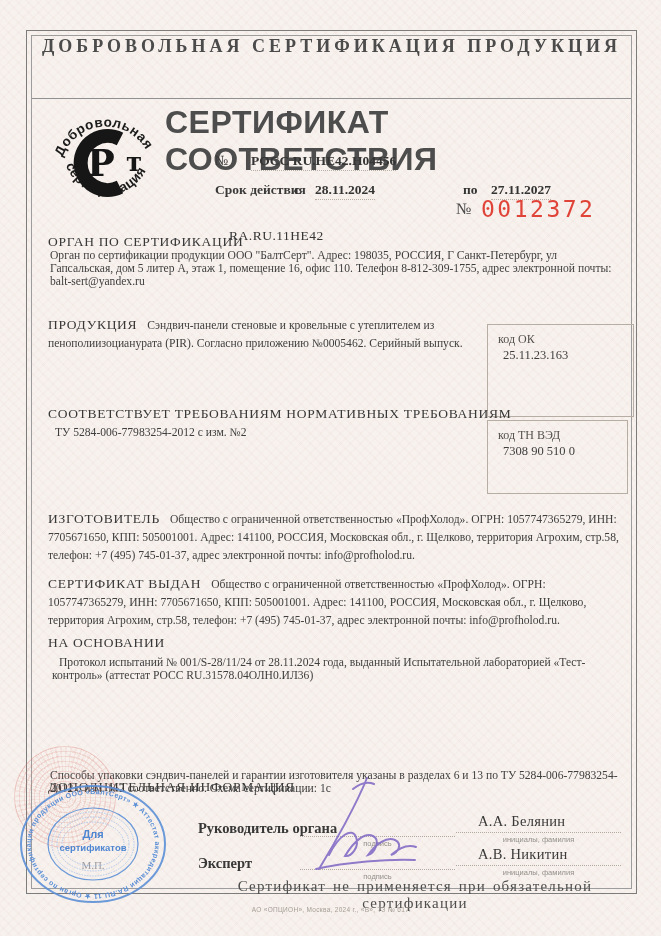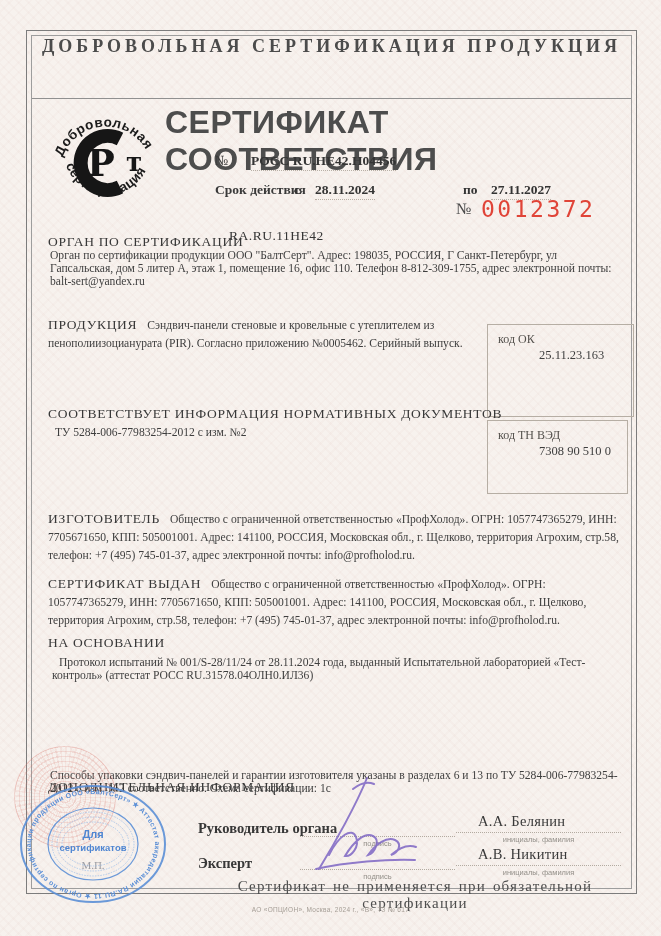--- a/index.html
+++ b/index.html
@@ -26,21 +26,21 @@
   .bold-serif { font-weight:bold; font-size:13.5px; color:#3a3a3a; }
   .blank-no-sign { font-size:16px; color:#4a4a4a; }
   .blank-no { font-family:"DejaVu Sans Mono", monospace; font-size:23px;
     color:#e04438; letter-spacing:2.5px; }
   .sec-label { font-size:13.5px; letter-spacing:0.7px; color:#383838; }
   .sec-code { font-size:13.5px; color:#343434; letter-spacing:0.5px; }
   .para { font-size:11.6px; line-height:13px; color:#3e3e3e; }
   .inline-label { font-size:13.5px; letter-spacing:0.7px; color:#383838; margin-right:10px; }
   .code-box { border:1px solid #b6aea4; padding:7px 10px; }
   .code-box .cl { font-size:12px; color:#53504c; }
-  .code-box .cv { font-size:12.5px; color:#3e3e3e; padding-left:5px; margin-top:1px;margin-left:36px; }
+  .code-box .cv { font-size:12.5px; color:#3e3e3e; padding-left:5px; margin-top:1px; }
   .role { font-weight:bold; font-size:14.5px; color:#383838;margin-left:43px; }
   .person { font-size:14.5px; color:#393939; letter-spacing:0.3px; }
   .fieldline { border-bottom:1px dotted #b3aba1; height:1px; }
   .fieldcap { font-family:"Liberation Sans", sans-serif; font-size:7.5px; color:#94908a; text-align:center; }
   .disclaimer { left:195px; top:878px; width:440px; text-align:center;
     font-size:15px; letter-spacing:1.2px; word-spacing:2px; color:#4e4e4e; }
   .print-info { left:26px; top:906px; width:611px; text-align:center;
     font-family:"Liberation Sans", sans-serif; font-size:6.5px; color:#a49d95; letter-spacing:0.3px; }
   .rosette { left:14px; top:746px; width:102px; height:102px; border-radius:50%;
     background:
@@ -95,21 +95,21 @@
   <div class="abs para" style="left:50px; top:249px; width:563px;">Орган по сертификации продукции ООО "БалтСерт". Адрес: 198035, РОССИЯ, Г Санкт-Петербург, ул Гапсальская, дом 5 литер А, этаж 1, помещение 16, офис 110. Телефон 8-812-309-1755, адрес электронной почты: balt-sert@yandex.ru</div>
 
   <div class="abs" style="left:48px; top:315px; width:430px;">
     <span class="inline-label">ПРОДУКЦИЯ</span><span class="para">Сэндвич-панели стеновые и кровельные с утеплителем из пенополиизоцианурата (PIR). Согласно приложению №0005462. Серийный выпуск.</span>
   </div>
   <div class="abs code-box" style="left:487px; top:324px; width:147px; height:93px;">
     <div class="cl">код ОК</div>
     <div class="cv">25.11.23.163</div>
   </div>
 
-  <span class="abs sec-label" style="left:48px; top:406px;">СООТВЕТСТВУЕТ ИНФОРМАЦИЯ НОРМАТИВНЫХ ДОКУМЕНТОВ</span>
+  <span class="abs sec-label" style="left:48px; top:406px;">СООТВЕТСТВУЕТ ТРЕБОВАНИЯМ НОРМАТИВНЫХ ТРЕБОВАНИЯМ</span>
   <div class="abs para" style="left:55px; top:426px; width:420px;">ТУ 5284-006-77983254-2012 с изм. №2</div>
   <div class="abs code-box" style="left:487px; top:420px; width:141px; height:74px;">
     <div class="cl">код ТН ВЭД</div>
     <div class="cv">7308 90 510 0</div>
   </div>
 
   <div class="abs" style="left:48px; top:509px; width:576px;">
     <span class="inline-label">ИЗГОТОВИТЕЛЬ</span><span class="para">Общество с ограниченной ответственностью «ПрофХолод». ОГРН: 1057747365279, ИНН: 7705671650, КПП: 505001001. Адрес: 141100, РОССИЯ, Московская обл., г. Щелково, территория Агрохим, стр.58, телефон: +7 (495) 745-01-37, адрес электронной почты: info@profholod.ru.</span>
   </div>
 

